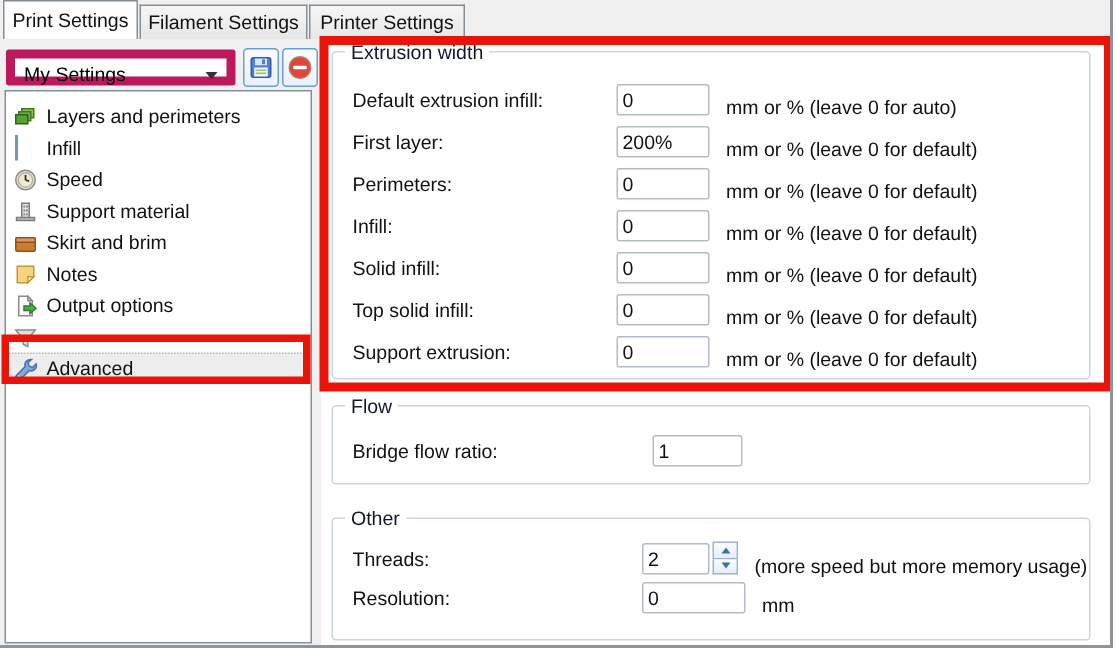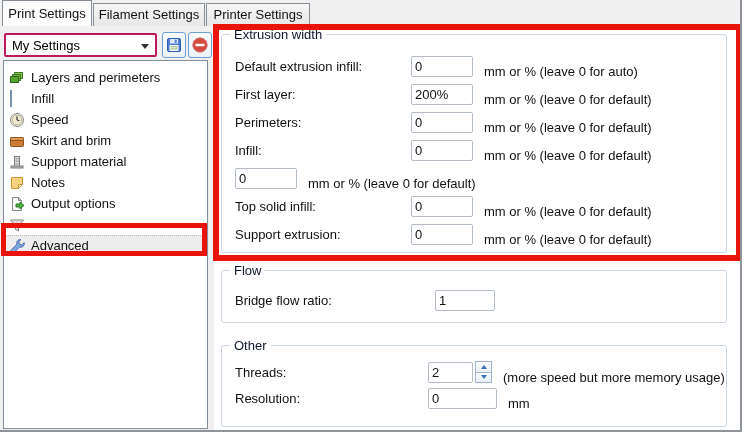--- a/index.html
+++ b/index.html
@@ -10,21 +10,21 @@
   
   .tab { position:absolute; border:1px solid #868f98; border-bottom:none; font-size:13px;
          color:#111; text-align:center; cursor:default; }
   .tab.active { left:2px; top:0; width:90px; height:26px; background:#fdfdfd; z-index:3; padding-top:5px; }
   .tab.inactive { top:3px; height:23px; background:linear-gradient(#f6f6f6,#e7e7e7); padding-top:3px; }
   #tab-filament { left:93px; width:112px; }
   #tab-printer  { left:206px; width:104px; }
 
   
   .combo { position:absolute; left:4px; top:33px; width:153px; height:24px; background:#fff;
-           border:2px solid #be185d; border-radius:2px; font-size:13px; padding:3px 20px 0 6px; }
+           border:6px solid #be185d; border-radius:2px; font-size:13px; padding:3px 20px 0 6px; }
   .combo .arrow { position:absolute; right:6px; top:9px; width:0; height:0;
                   border-left:4px solid transparent; border-right:4px solid transparent;
                   border-top:5px solid #333; }
   .tool-btn { position:absolute; top:32px; width:24px; height:26px; background:linear-gradient(#fbfdff,#e9f1fa);
               border:1px solid #6d9fd4; border-radius:3px; display:flex; align-items:center; justify-content:center; }
   #btn-save { left:162px; } #btn-delete { left:188px; }
 
   
   .listbox { position:absolute; left:3px; top:60px; width:205px; height:369px; background:#fff;
              border:1px solid #828f9a; padding-top:6px; }
@@ -115,42 +115,42 @@
         <circle cx="8" cy="8" r="6.5" fill="#efe9d2" stroke="#8c8c8c"></circle>
         <circle cx="8" cy="8" r="4.8" fill="#fbfbف" fill-opacity="0" stroke="#b9b29a"></circle>
         <line x1="8" y1="8" x2="8" y2="4.6" stroke="#333" stroke-width="1.2"></line>
         <line x1="8" y1="8" x2="10.4" y2="8.8" stroke="#333" stroke-width="1.2"></line>
       </svg>
       <span>Speed</span>
     </div>
 
     <div class="list-item">
       <svg class="licon" viewBox="0 0 16 16">
-        <rect x="1.5" y="4.5" width="13" height="9" rx="1" fill="#cd7d33" stroke="#8a5520"></rect>
-        <rect x="1.5" y="4.5" width="13" height="3" rx="1" fill="#e09a55" stroke="#8a5520"></rect>
-      </svg>
-      <span>Skirt and brim</span>
-    </div>
-
-    <div class="list-item">
-      <svg class="licon" viewBox="0 0 16 16">
         <rect x="5.5" y="2.5" width="5" height="11" fill="#e3e3e3" stroke="#7d7d7d"></rect>
         <rect x="2" y="12" width="12" height="2" fill="#bdbdbd" stroke="#7d7d7d"></rect>
         <rect x="6.6" y="4" width="1.2" height="1.4" fill="#8a8a8a"></rect>
         <rect x="8.4" y="4" width="1.2" height="1.4" fill="#8a8a8a"></rect>
         <rect x="6.6" y="6.6" width="1.2" height="1.4" fill="#8a8a8a"></rect>
         <rect x="8.4" y="6.6" width="1.2" height="1.4" fill="#8a8a8a"></rect>
         <rect x="6.6" y="9.2" width="1.2" height="1.4" fill="#8a8a8a"></rect>
         <rect x="8.4" y="9.2" width="1.2" height="1.4" fill="#8a8a8a"></rect>
       </svg>
       <span>Support material</span>
     </div>
 
     <div class="list-item">
       <svg class="licon" viewBox="0 0 16 16">
+        <rect x="1.5" y="4.5" width="13" height="9" rx="1" fill="#cd7d33" stroke="#8a5520"></rect>
+        <rect x="1.5" y="4.5" width="13" height="3" rx="1" fill="#e09a55" stroke="#8a5520"></rect>
+      </svg>
+      <span>Skirt and brim</span>
+    </div>
+
+    <div class="list-item">
+      <svg class="licon" viewBox="0 0 16 16">
         <path d="M2.5 2.5 h11 v7 l-4 4 h-7 z" fill="#f8d380" stroke="#c9972f"></path>
         <path d="M13.5 9.5 l-4 4 v-4 z" fill="#fdf0cd" stroke="#c9972f"></path>
       </svg>
       <span>Notes</span>
     </div>
 
     <div class="list-item">
       <svg class="licon" viewBox="0 0 16 16">
         <path d="M3.5 1.5 h6 l3 3 v10 h-9 z" fill="#fbfbfb" stroke="#8b8b8b"></path>
         <path d="M9.5 1.5 v3 h3 z" fill="#dcdcdc" stroke="#8b8b8b"></path>
@@ -194,20 +194,21 @@
         <span class="lbl-ext">Perimeters:</span>
         <input class="field w62" value="0" style="">
         <span class="unit">mm or % (leave 0 for default)</span>
       </div>
       <div class="row">
         <span class="lbl-ext">Infill:</span>
         <input class="field w62" value="0" style="">
         <span class="unit">mm or % (leave 0 for default)</span>
       </div>
       <div class="row">
+        <span class="lbl-ext">Solid infill:</span>
         <input class="field w62" value="0" style="">
         <span class="unit">mm or % (leave 0 for default)</span>
       </div>
       <div class="row">
         <span class="lbl-ext">Top solid infill:</span>
         <input class="field w62" value="0" style="">
         <span class="unit">mm or % (leave 0 for default)</span>
       </div>
       <div class="row">
         <span class="lbl-ext">Support extrusion:</span>

